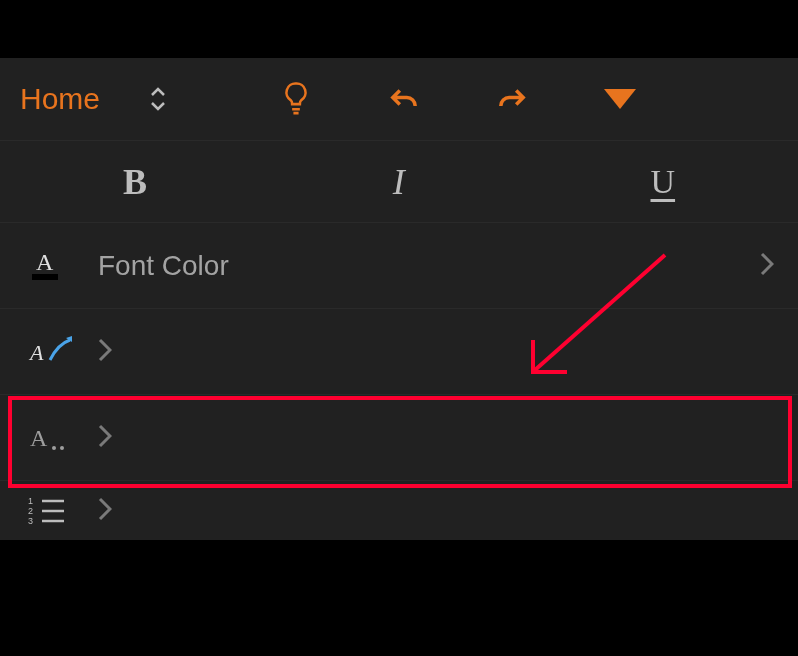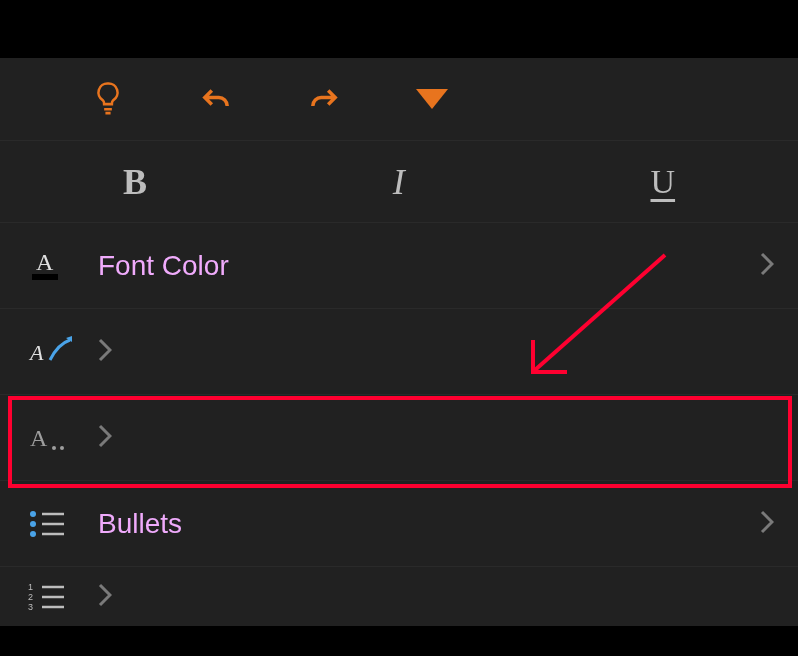--- a/index.html
+++ b/index.html
@@ -103,21 +103,21 @@
     .menu-icon {
       width: 56px;
       height: 40px;
       display: flex;
       align-items: center;
       justify-content: flex-start;
       margin-right: 14px;
       color: #e0e0e0;
     }
     .menu-label {
-      color: #f0abfc;
+      color: #a3a3a3;
       font-size: 28px;
       flex: 1;
     }
     .chevron-right {
       color: #7a7a7a;
     }
     .highlight-box {
       position: absolute;
       border: 4px solid #ff0030;
       pointer-events: none;
@@ -134,20 +134,29 @@
       top: 250px;
       pointer-events: none;
     }
   </style>
 </head>
 <body>
 
 <div class="topbar-black"></div>
 
 <div class="toolbar">
+  <div class="home-wrap">
+    <span class="home-label">Home</span>
+    <span class="double-chevron">
+      <svg width="20" height="24" viewBox="0 0 20 24" fill="none" stroke="currentColor" stroke-width="2.5">
+        <polyline points="4,8 10,2 16,8"></polyline>
+        <polyline points="4,16 10,22 16,16"></polyline>
+      </svg>
+    </span>
+  </div>
   <div class="toolbar-icons">
     <div class="toolbar-icon">
       <svg width="32" height="36" viewBox="0 0 24 28" fill="none" stroke="#e8741e" stroke-width="2">
         <path d="M9 22h6M10 25h4M12 2a7 7 0 00-4 13c1 .8 1 2 1 3h6c0-1 0-2.2 1-3a7 7 0 00-4-13z"></path>
       </svg>
     </div>
     <div class="toolbar-icon">
       <svg width="34" height="28" viewBox="0 0 24 20" fill="none" stroke="#e8741e" stroke-width="2.5">
         <path d="M9 4L4 9l5 5M4 9h10a6 6 0 016 6"></path>
       </svg>
@@ -209,38 +218,20 @@
         <circle cx="34" cy="28" r="2" fill="#9e9e9e"></circle>
       </svg>
     </div>
     <span class="chevron-right">
       <svg width="14" height="24" viewBox="0 0 14 24" fill="none" stroke="currentColor" stroke-width="3">
           <polyline points="2,2 12,12 2,22"></polyline>
         </svg>
     </span>
   </div>
 
-  <div class="menu-item">
-    <div class="menu-icon">
-      <svg width="40" height="32" viewBox="0 0 40 32">
-        <circle cx="5" cy="6" r="3" fill="#4aa3e8"></circle>
-        <line x1="14" y1="6" x2="36" y2="6" stroke="#bdbdbd" stroke-width="2.5"></line>
-        <circle cx="5" cy="16" r="3" fill="#4aa3e8"></circle>
-        <line x1="14" y1="16" x2="36" y2="16" stroke="#bdbdbd" stroke-width="2.5"></line>
-        <circle cx="5" cy="26" r="3" fill="#4aa3e8"></circle>
-        <line x1="14" y1="26" x2="36" y2="26" stroke="#bdbdbd" stroke-width="2.5"></line>
-      </svg>
-    </div>
-    <span class="menu-label">Bullets</span>
-    <span class="chevron-right">
-      <svg width="14" height="24" viewBox="0 0 14 24" fill="none" stroke="currentColor" stroke-width="3">
-          <polyline points="2,2 12,12 2,22"></polyline>
-        </svg>
-    </span>
-  </div>
 
   <div class="menu-item" style="height:60px;">
     <div class="menu-icon">
       <svg width="40" height="32" viewBox="0 0 40 32">
         <text x="0" y="9" font-size="9" fill="#bdbdbd">1</text>
         <line x1="14" y1="6" x2="36" y2="6" stroke="#bdbdbd" stroke-width="2.5"></line>
         <text x="0" y="19" font-size="9" fill="#bdbdbd">2</text>
         <line x1="14" y1="16" x2="36" y2="16" stroke="#bdbdbd" stroke-width="2.5"></line>
         <text x="0" y="29" font-size="9" fill="#bdbdbd">3</text>
         <line x1="14" y1="26" x2="36" y2="26" stroke="#bdbdbd" stroke-width="2.5"></line>

